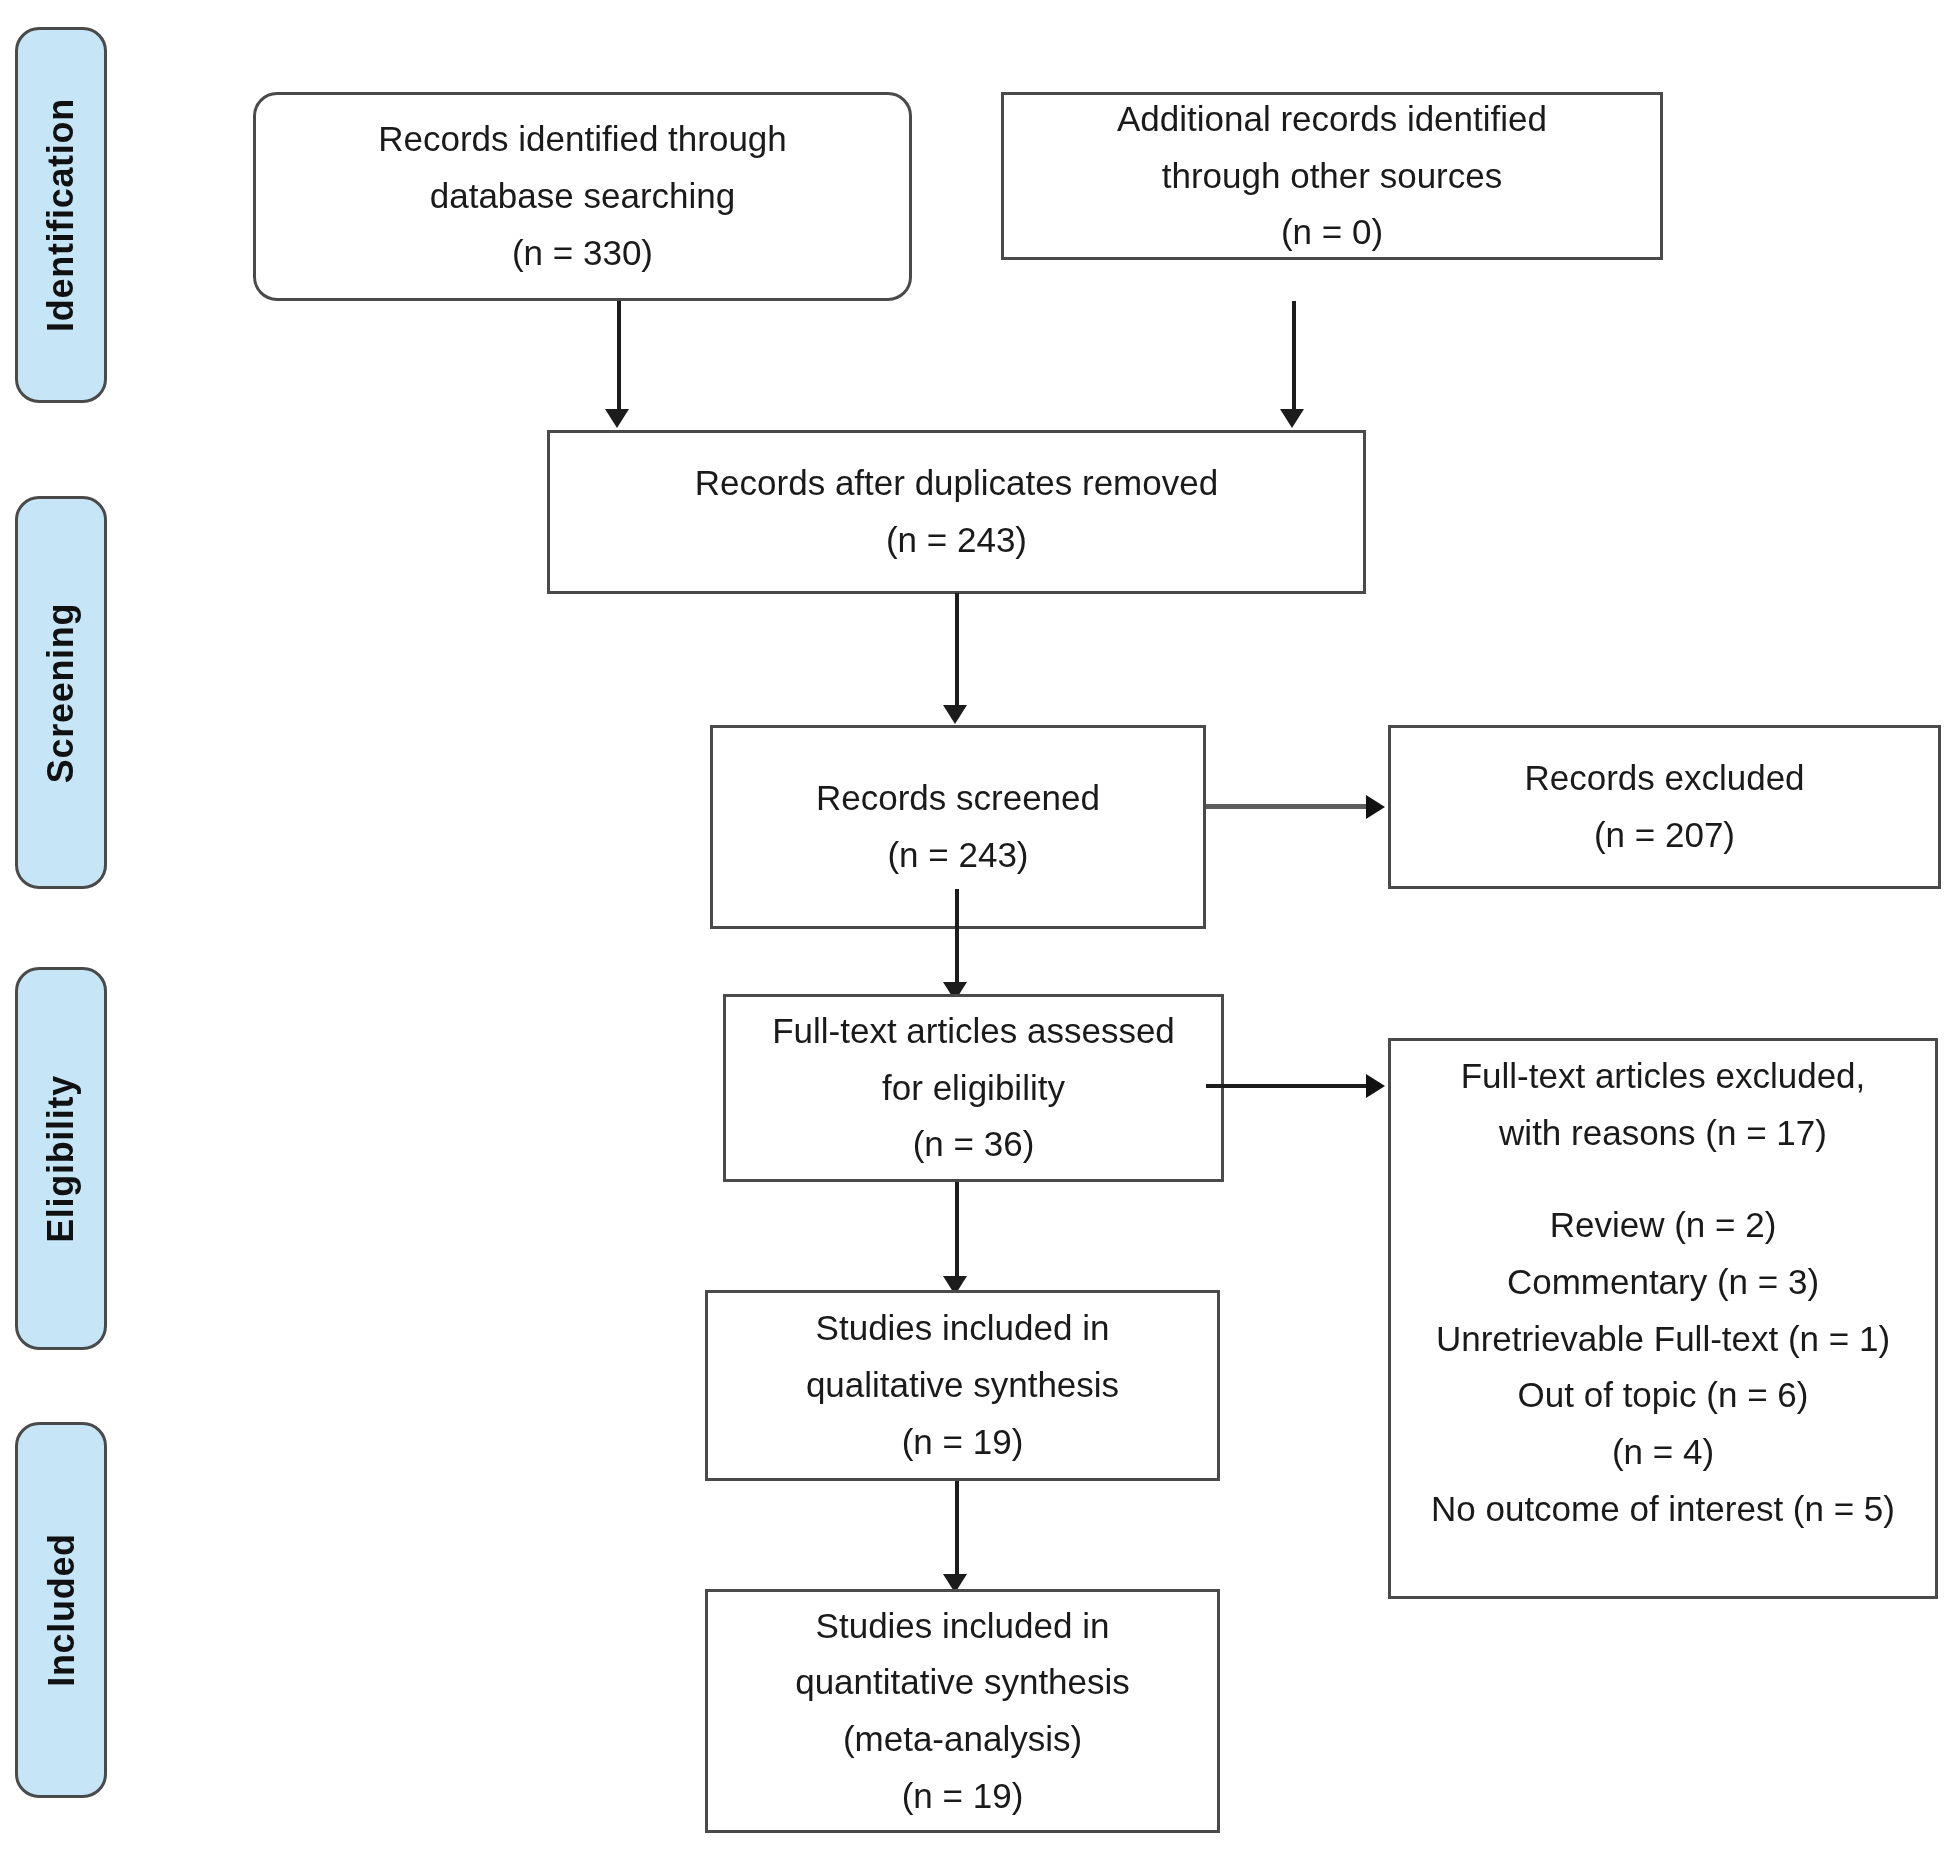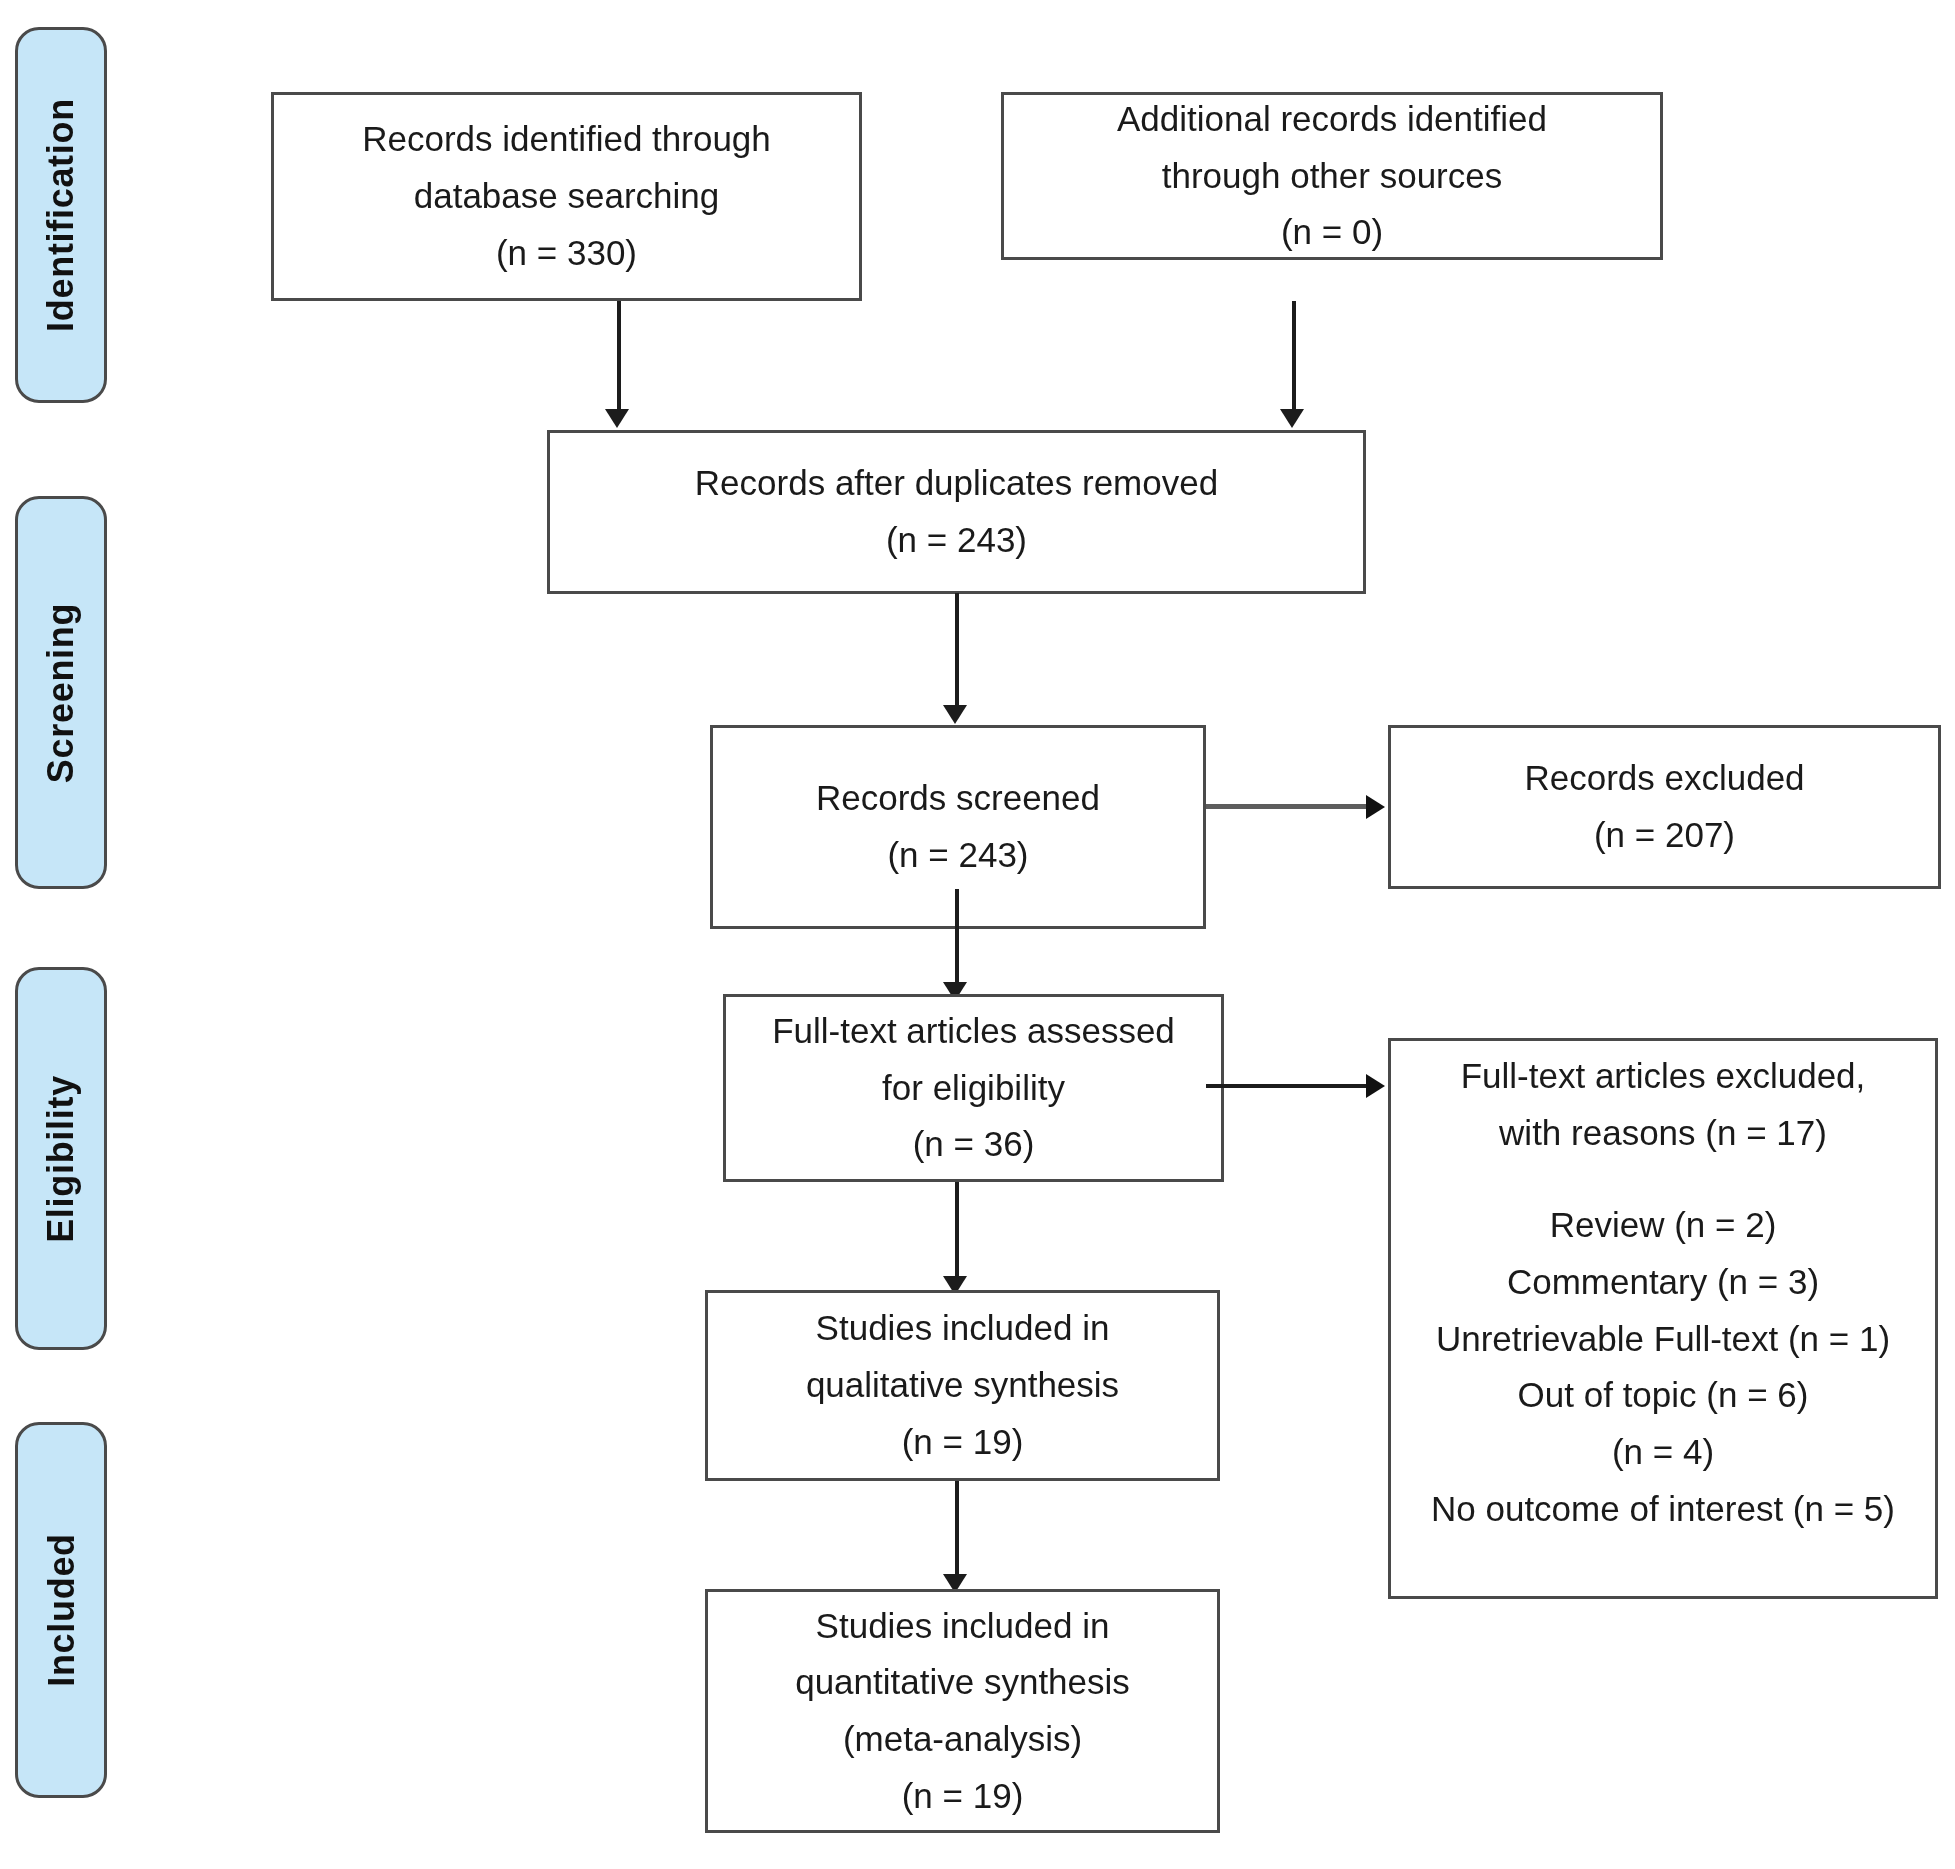--- a/index.html
+++ b/index.html
@@ -99,21 +99,21 @@
   </div>
 
   <div class="stage-pill" style="left:15.3px; top:967px; width:92px; height:383px;">
     <span class="stage-label">Eligibility</span>
   </div>
 
   <div class="stage-pill" style="left:15.3px; top:1422px; width:92px; height:376px;">
     <span class="stage-label">Included</span>
   </div>
 
-  <div class="flow-box" style="left:271px; top:92px; width:591px; height:209px;">
+  <div class="flow-box" style="left:253px; top:92px; width:659px; height:209px;border-radius:24px;">
     <span class="line">Records identified through</span>
     <span class="line">database searching</span>
     <span class="line">(n = 330)</span>
   </div>
 
   <div class="flow-box" style="left:1001px; top:92px; width:662px; height:168px;">
     <span class="line">Additional records identified</span>
     <span class="line">through other sources</span>
     <span class="line">(n = 0)</span>
   </div>

